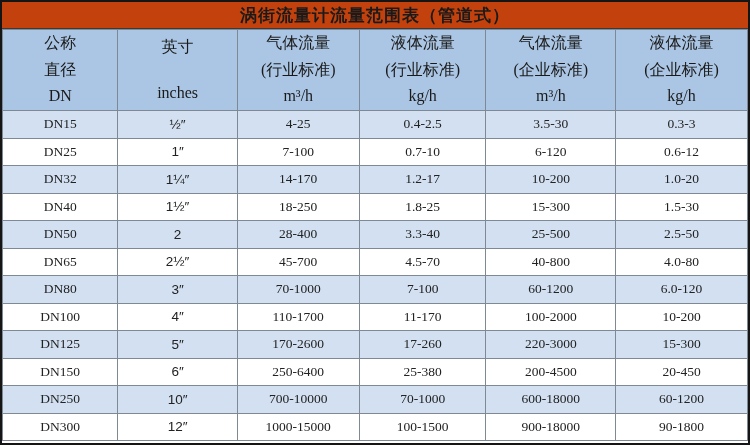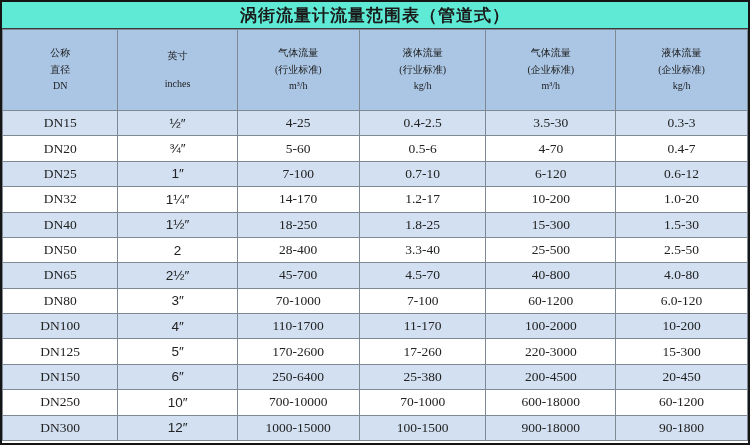--- a/index.html
+++ b/index.html
@@ -5,32 +5,32 @@
   html,body{margin:0;padding:0;background:#ffffff;}
   .frame{
     width:750px;height:445px;box-sizing:border-box;
     border:2px solid #151515;
     font-family:"Liberation Serif", serif;
     color:#1a1a1a;background:#fff;
   }
   .title{
     height:26px;display:flex;align-items:center;justify-content:center;
     font-size:17px;font-weight:bold;letter-spacing:1px;
-    border-bottom:1px solid #3a3a3a;background:#5eead4;
+    border-bottom:1px solid #3a3a3a;background:#c2410c;
   }
   table{
     width:100%;height:calc(100% - 29px);
     border-collapse:collapse;table-layout:fixed;
   }
   th,td{
     border:1px solid #7f8994;text-align:center;vertical-align:middle;
     padding:0;overflow:hidden;
   }
   thead th{
-    background:#abc6e4;font-weight:normal;height:80px;font-size:10px;
+    background:#abc6e4;font-weight:normal;height:80px;font-size:16px;
   }
   .hcell{display:flex;flex-direction:column;justify-content:center;line-height:1.65;}
   .hcell span{display:block;min-height:1.2em;}
   tbody td{font-size:13.5px;height:23px;color:#222;}
   tbody tr:nth-child(odd){background:#d2e0f1;}
   tbody tr:nth-child(even){background:#ffffff;}
   td.inches-cell{font-family:"Liberation Sans", sans-serif;font-size:13.5px;}
 </style>
 </head>
 <body>
@@ -94,28 +94,20 @@
       </tr>
     </thead>
     <tbody>
       <tr>
         <td>DN15</td>
         <td class="inches-cell">½″</td>
         <td>4-25</td>
         <td>0.4-2.5</td>
         <td>3.5-30</td>
         <td>0.3-3</td>
-      </tr>
-      <tr>
-        <td>DN20</td>
-        <td class="inches-cell">¾″</td>
-        <td>5-60</td>
-        <td>0.5-6</td>
-        <td>4-70</td>
-        <td>0.4-7</td>
       </tr>
       <tr>
         <td>DN25</td>
         <td class="inches-cell">1″</td>
         <td>7-100</td>
         <td>0.7-10</td>
         <td>6-120</td>
         <td>0.6-12</td>
       </tr>
       <tr>

